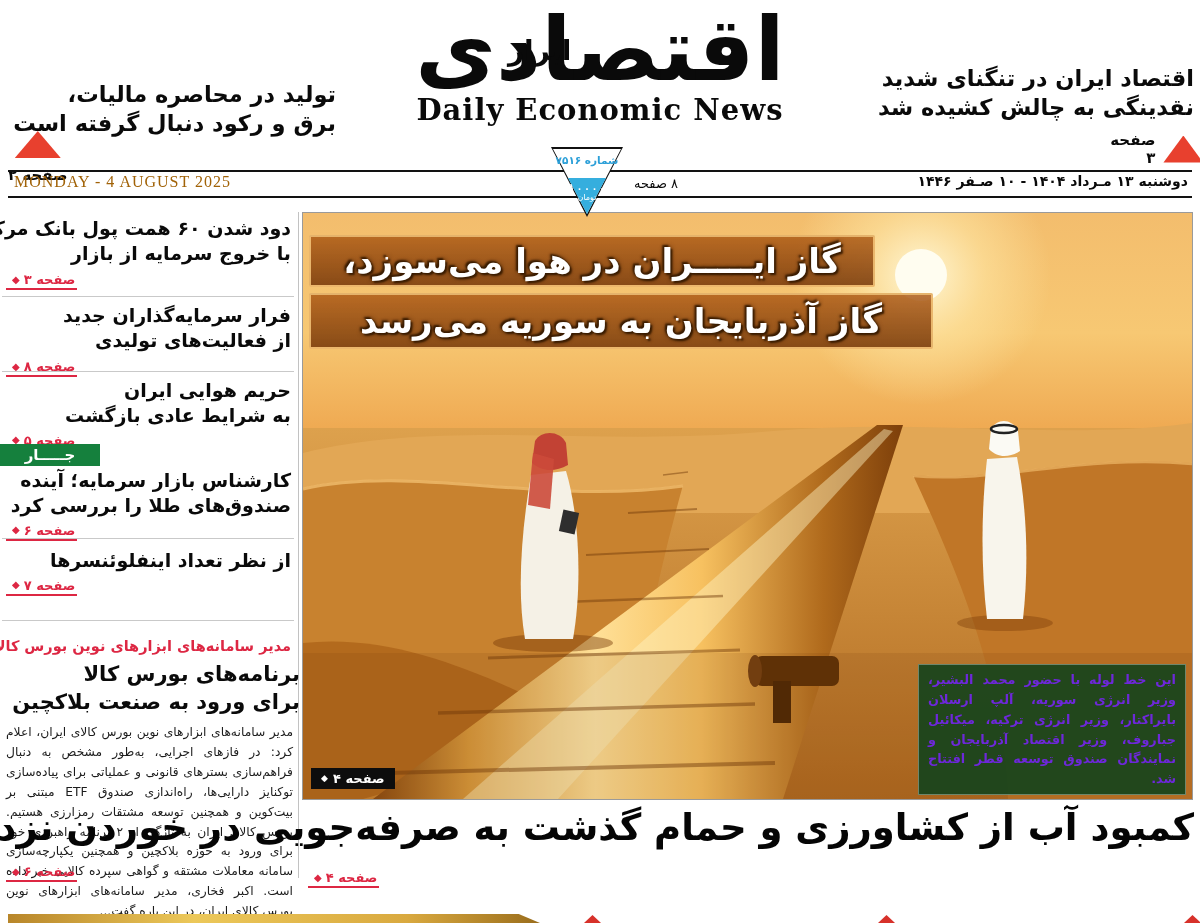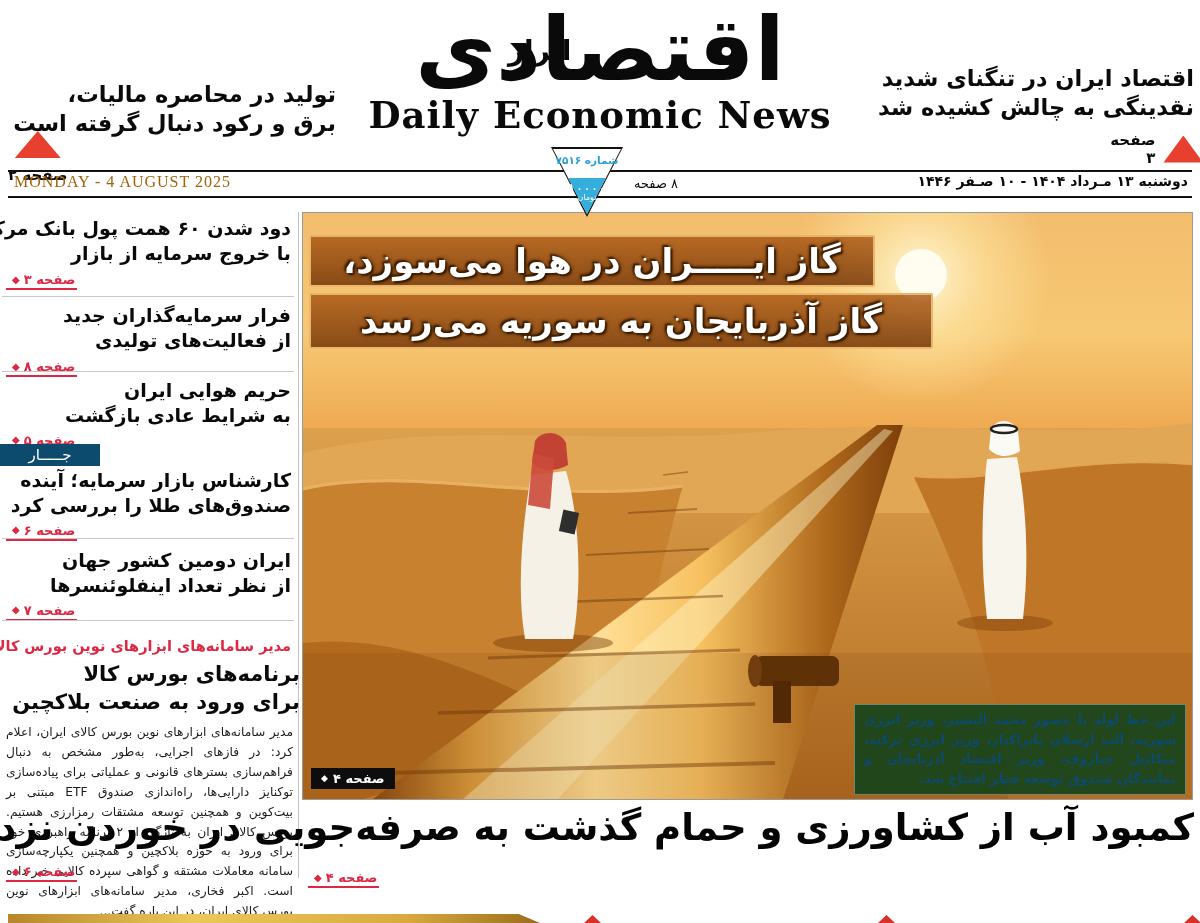--- a/index.html
+++ b/index.html
@@ -4,21 +4,21 @@
 <style>
   html,body{margin:0;padding:0;background:#fff;}
   *{box-sizing:border-box;}
   #canvas{position:relative;width:1200px;height:923px;background:#fff;overflow:hidden;
           font-family:"DejaVu Sans",sans-serif;color:#0a0a0a;}
 
   
   .logo-wrap{position:absolute;left:360px;top:2px;width:480px;text-align:center;}
   .logo-fa{position:relative;font-size:88px;line-height:1.1;font-weight:700;letter-spacing:-3px;direction:rtl;}
   .logo-abrar{position:absolute;top:34px;left:148px;font-size:28px;font-weight:700;letter-spacing:0;}
-  .logo-en{font-family:"DejaVu Serif",serif;font-weight:700;font-size:37px;letter-spacing:1px;margin-top:-6px;}
+  .logo-en{font-family:"DejaVu Serif",serif;font-weight:700;font-size:29px;letter-spacing:1px;margin-top:-6px;}
 
   .story{position:absolute;width:330px;direction:rtl;text-align:right;font-weight:700;
          font-size:22.5px;line-height:1.3;}
   .story-left{left:6px;top:80px;}
   .story-right{left:864px;top:64px;}
   .pgrow{position:absolute;display:flex;align-items:center;gap:8px;}
   .tri-up{width:46px;height:27px;background:#e8402e;
           clip-path:polygon(50% 0,100% 100%,0 100%);}
   .pgrow .pgtxt{font-size:15px;font-weight:700;direction:rtl;}
 
@@ -47,44 +47,44 @@
   
   .vdiv{position:absolute;left:298px;top:212px;width:1px;height:666px;background:#c2c2c2;}
   .sb-item{position:absolute;left:6px;width:285px;}
   .sb-h{direction:rtl;text-align:right;font-weight:700;font-size:19px;line-height:1.32;
         white-space:nowrap;}
   .pg-label{display:inline-flex;align-items:center;gap:4px;margin-top:6px;
             border-bottom:2px solid #dd2743;padding:0 2px 1px 6px;}
   .pg-label .dmd{color:#dd2743;font-size:10px;line-height:1;}
   .pg-label .txt{color:#dd2743;font-size:13px;font-weight:700;direction:rtl;}
   .sb-sep{position:absolute;left:2px;width:292px;height:1px;background:#c9c9c9;}
-  .watermark{position:absolute;left:0;top:444px;width:100px;height:22px;background:#0c4a6e;
-             color:#fff;font-weight:400;font-size:15px;text-align:center;line-height:22px;direction:rtl;}
+  .watermark{position:absolute;left:0;top:444px;width:100px;height:22px;background:#15803d;
+             color:#fff;font-weight:700;font-size:15px;text-align:center;line-height:22px;direction:rtl;}
   .kicker{position:absolute;left:6px;top:638px;width:285px;direction:rtl;text-align:right;
           color:#dd2743;font-size:14.5px;font-weight:700;white-space:nowrap;}
   .feat-h{position:absolute;left:6px;top:660px;width:285px;direction:rtl;text-align:right;
           font-size:21px;font-weight:700;line-height:1.35;white-space:nowrap;margin-left:9px;}
   .feat-body{position:absolute;left:6px;top:723px;width:287px;direction:rtl;text-align:justify;
              font-size:12.3px;line-height:1.62;color:#1c1c1c;}
   .feat-pg{position:absolute;left:6px;top:858px;}
 
   
   .photo{position:absolute;left:302px;top:212px;width:891px;height:588px;
          border:1px solid #9a9a9a;background:#e8b469;}
   .photo svg{position:absolute;inset:0;}
   .pbar{position:absolute;left:6px;direction:rtl;text-align:center;color:#fff;font-weight:700;
         background:linear-gradient(180deg,rgba(170,86,18,.82),rgba(118,55,8,.86));
         border:2px solid rgba(246,198,122,.85);border-radius:2px;
         text-shadow:0 0 5px #3a1c00,2px 2px 2px #3a1c00,-2px -2px 2px #3a1c00;
         white-space:nowrap;}
   .pbar1{top:22px;width:566px;height:52px;font-size:34px;line-height:48px;}
   .pbar2{top:80px;width:624px;height:56px;font-size:34px;line-height:52px;}
-  .pcaption{position:absolute;right:6px;bottom:4px;width:332px;direction:rtl;
+  .pcaption{position:absolute;right:6px;bottom:4px;width:268px;direction:rtl;
             background:rgba(18,66,28,.9);border:1px solid rgba(255,255,255,.35);
-            color:#0c4a6e;font-size:12.8px;font-weight:700;line-height:1.55;
+            color:#6d28d9;font-size:12.8px;font-weight:700;line-height:1.55;
             padding:5px 9px;text-align:justify;}
   .ppage{position:absolute;left:8px;bottom:10px;background:#0d0d0d;color:#fff;
          display:inline-flex;align-items:center;gap:5px;padding:3px 10px;}
   .ppage .dmd{font-size:9px;line-height:1;}
   .ppage .txt{font-size:13px;font-weight:700;direction:rtl;}
 
   
   .bottom-h{position:absolute;left:300px;top:806px;width:894px;direction:rtl;text-align:center;
             font-size:37px;font-weight:700;letter-spacing:-0.5px;color:#050505;white-space:nowrap;}
   .bottom-pg{position:absolute;left:308px;top:864px;}
@@ -177,21 +177,20 @@
     <div class="sb-h">کارشناس بازار سرمایه؛ آینده</div>
     <div class="sb-h">صندوق‌های طلا را بررسی کرد</div>
     <div class="pg-label" style="margin-top:2px;">
       <span class="dmd">◆</span>
       <span class="txt">صفحه ۶</span>
     </div>
   </div>
   <div class="sb-sep" style="top:538px;"></div>
 
   <div class="sb-item" style="top:548px;">
-    <div class="sb-h">ایران دومین کشور جهان</div>
     <div class="sb-h">از نظر تعداد اینفلوئنسرها</div>
     <div class="pg-label" style="margin-top:2px;">
       <span class="dmd">◆</span>
       <span class="txt">صفحه ۷</span>
     </div>
   </div>
   <div class="sb-sep" style="top:620px;"></div>
 
   <div class="kicker">مدیر سامانه‌های ابزارهای نوین بورس کالا:</div>
   <div class="feat-h">

